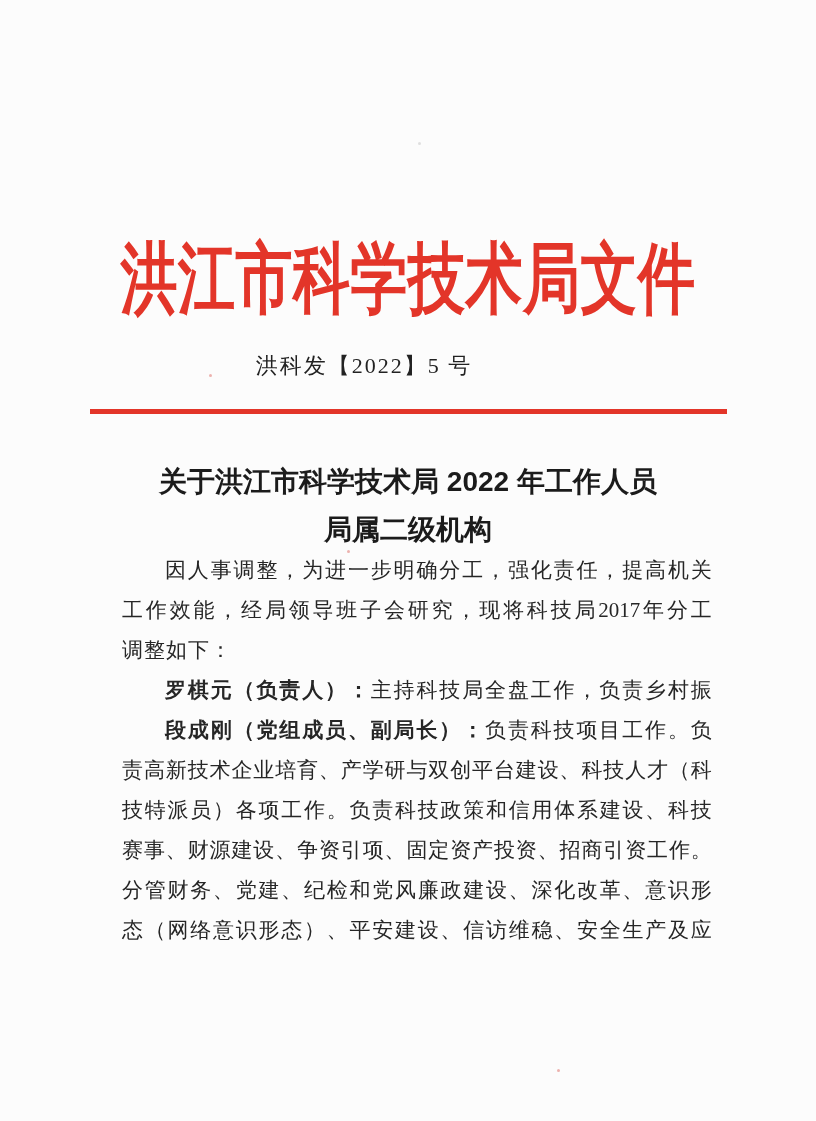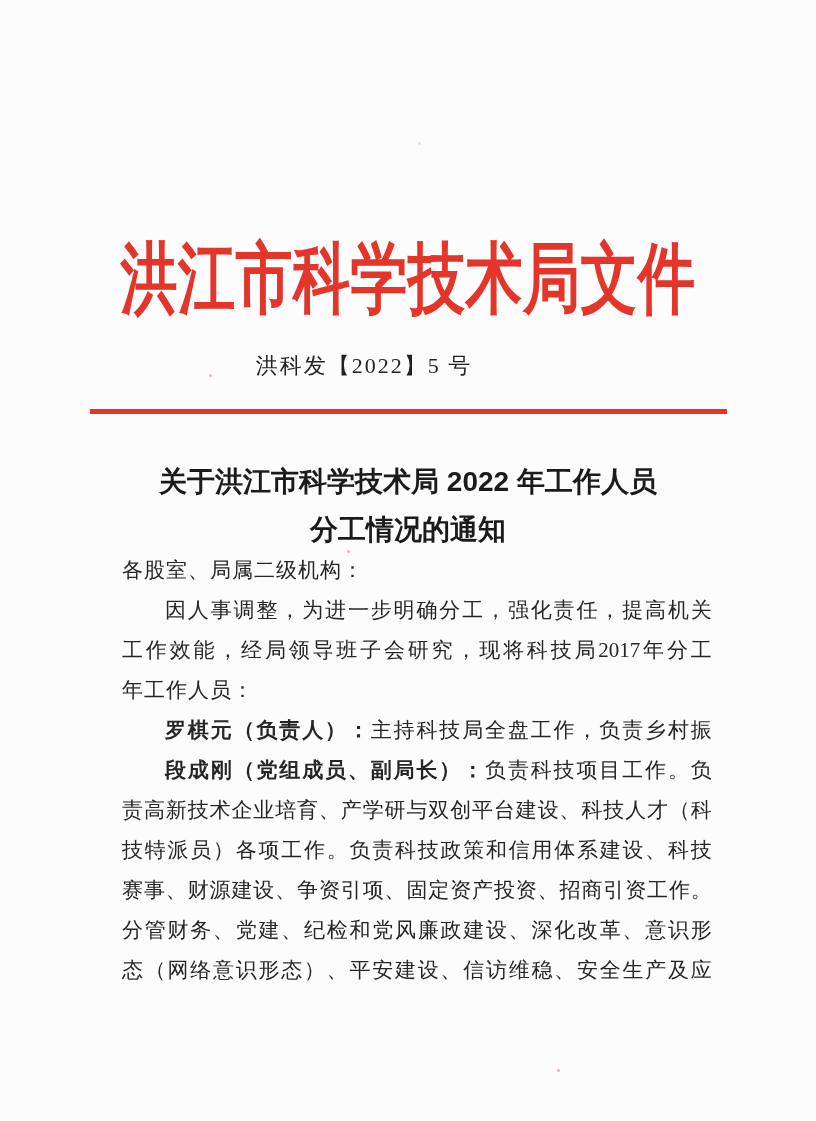--- a/index.html
+++ b/index.html
@@ -107,25 +107,24 @@
 <div class="page">
 
   <div class="org-title">洪江市科学技术局文件</div>
 
   <div class="doc-number">洪科发【2022】5 号</div>
 
   <div class="red-rule"></div>
 
   <div class="notice-title">
     <div>关于洪江市科学技术局 2022 年工作人员</div>
-    <div>分工情况的通知</div>
+    <div>局属二级机构</div>
   </div>
 
   <div class="body">
-      <div class="line">各股室、局属二级机构：</div>
       <div class="line indent just">
         <span>因</span>
         <span>人</span>
         <span>事</span>
         <span>调</span>
         <span>整</span>
         <span>，</span>
         <span>为</span>
         <span>进</span>
         <span>一</span>
@@ -164,21 +163,21 @@
         <span>现</span>
         <span>将</span>
         <span>科</span>
         <span>技</span>
         <span>局</span>
         <span>2017</span>
         <span>年</span>
         <span>分</span>
         <span>工</span>
       </div>
-      <div class="line">年工作人员：</div>
+      <div class="line">调整如下：</div>
       <div class="line indent just">
         <span class="bold-name">罗</span>
         <span class="bold-name">棋</span>
         <span class="bold-name">元</span>
         <span class="bold-name">（</span>
         <span class="bold-name">负</span>
         <span class="bold-name">责</span>
         <span class="bold-name">人</span>
         <span class="bold-name">）</span>
         <span class="bold-name">：</span>

